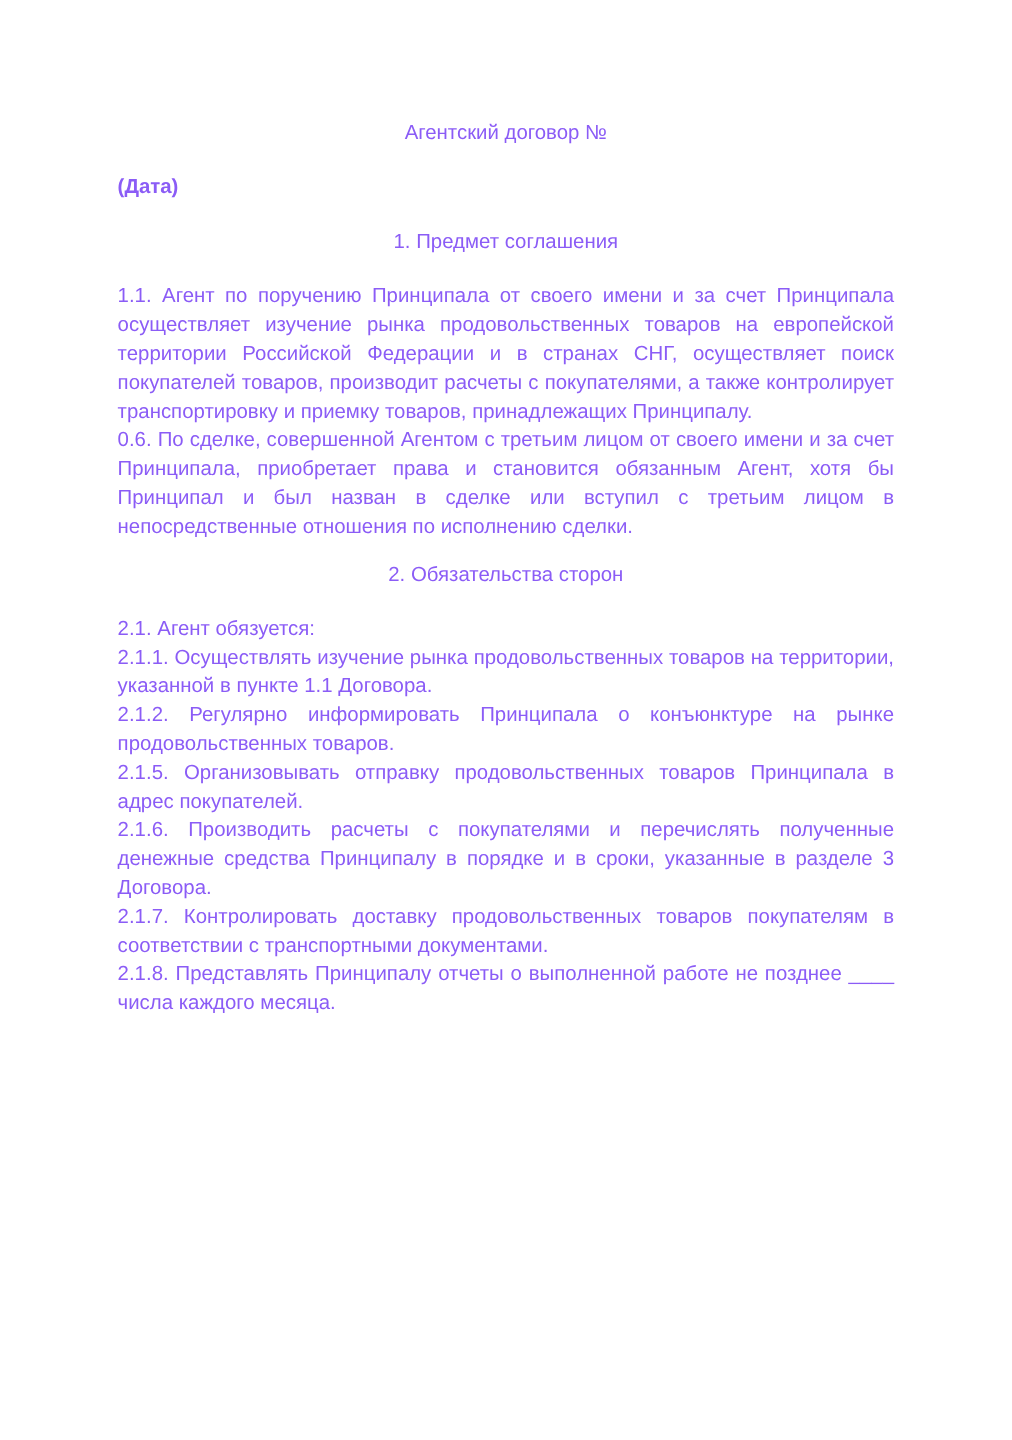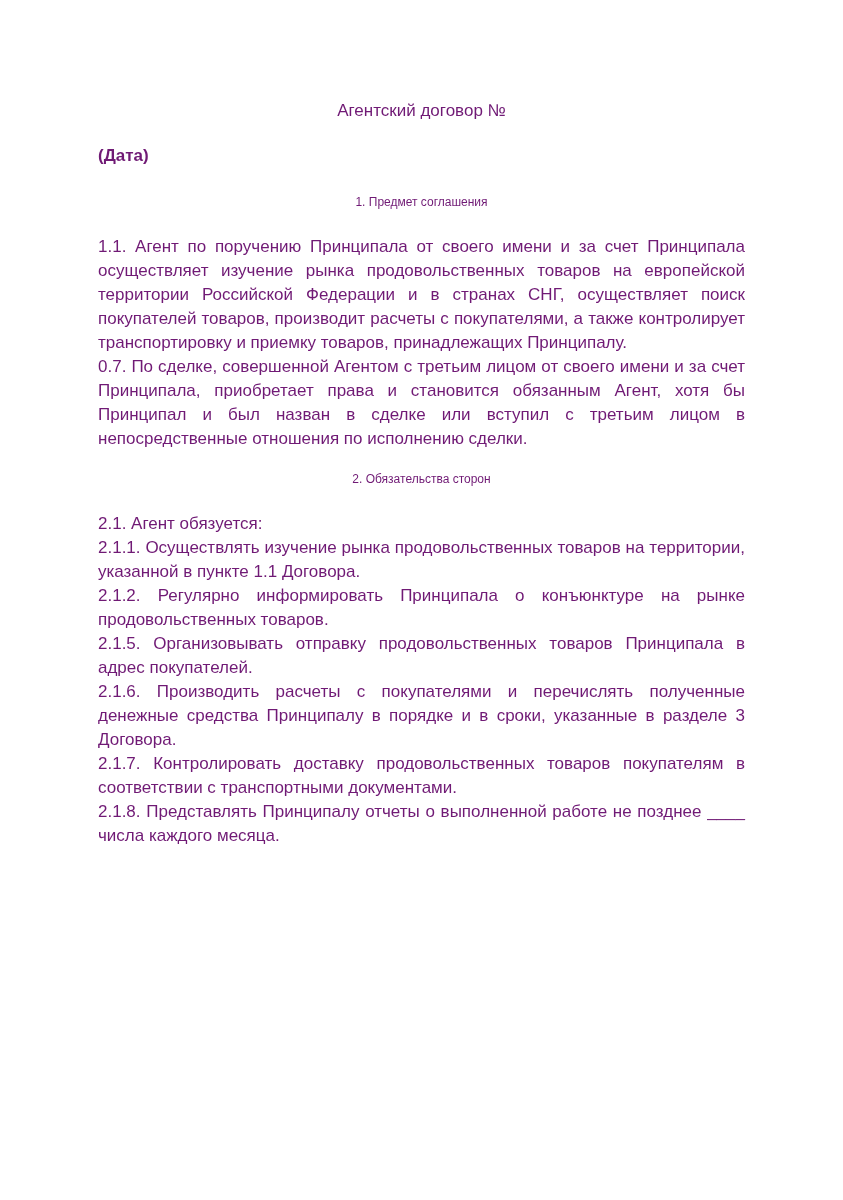--- a/index.html
+++ b/index.html
@@ -11,21 +11,21 @@
     position: relative;
     box-sizing: border-box;
     width: 843px;
     height: 1200px;
     margin: 0;
     background: #ffffff;
     padding: 99px 98px 0 98px;
     font-family: "Liberation Sans", sans-serif;
     font-size: 17px;
     line-height: 24px;
-    color: #701a75;
+    color: #8b5cf6;
     overflow: hidden;
   }
   .doc-title {
     font-size: 17px;
     font-weight: 400;
     text-align: center;
     margin: 0 0 21px 0;
     padding: 0;
   }
   .date-line {
@@ -34,42 +34,42 @@
     text-align: left;
     font-weight: bold;
   }
   .para {
     margin: 0;
     padding: 0;
     text-align: justify;
     text-justify: inter-word;
   }
   .section-heading {
-    font-size: 12px;
+    font-size: 17px;
     font-weight: 400;
     text-align: center;
     margin: 16px 0 21px 0;
     padding: 0;
   }
 </style>
 </head>
 <body>
 
 <div class="page">
 
   <h1 class="doc-title">Агентский договор №</h1>
 
   <p class="date-line">(Дата)</p>
 
 
   <h2 class="section-heading">1. Предмет соглашения</h2>
 
   <p class="para">1.1. Агент по поручению Принципала от своего имени и за счет Принципала осуществляет изучение рынка продовольственных товаров на европейской территории Российской Федерации и в странах СНГ, осуществляет поиск покупателей товаров, производит расчеты с покупателями, а также контролирует транспортировку и приемку товаров, принадлежащих Принципалу.</p>
 
-  <p class="para">0.7. По сделке, совершенной Агентом с третьим лицом от своего имени и за счет Принципала, приобретает права и становится обязанным Агент, хотя бы Принципал и был назван в сделке или вступил с третьим лицом в непосредственные отношения по исполнению сделки.</p>
+  <p class="para">0.6. По сделке, совершенной Агентом с третьим лицом от своего имени и за счет Принципала, приобретает права и становится обязанным Агент, хотя бы Принципал и был назван в сделке или вступил с третьим лицом в непосредственные отношения по исполнению сделки.</p>
 
   <h2 class="section-heading">2. Обязательства сторон</h2>
 
   <p class="para">2.1. Агент обязуется:</p>
 
   <p class="para">2.1.1. Осуществлять изучение рынка продовольственных товаров на территории, указанной в пункте 1.1 Договора.</p>
 
   <p class="para">2.1.2. Регулярно информировать Принципала о конъюнктуре на рынке продовольственных товаров.</p>
 
 

